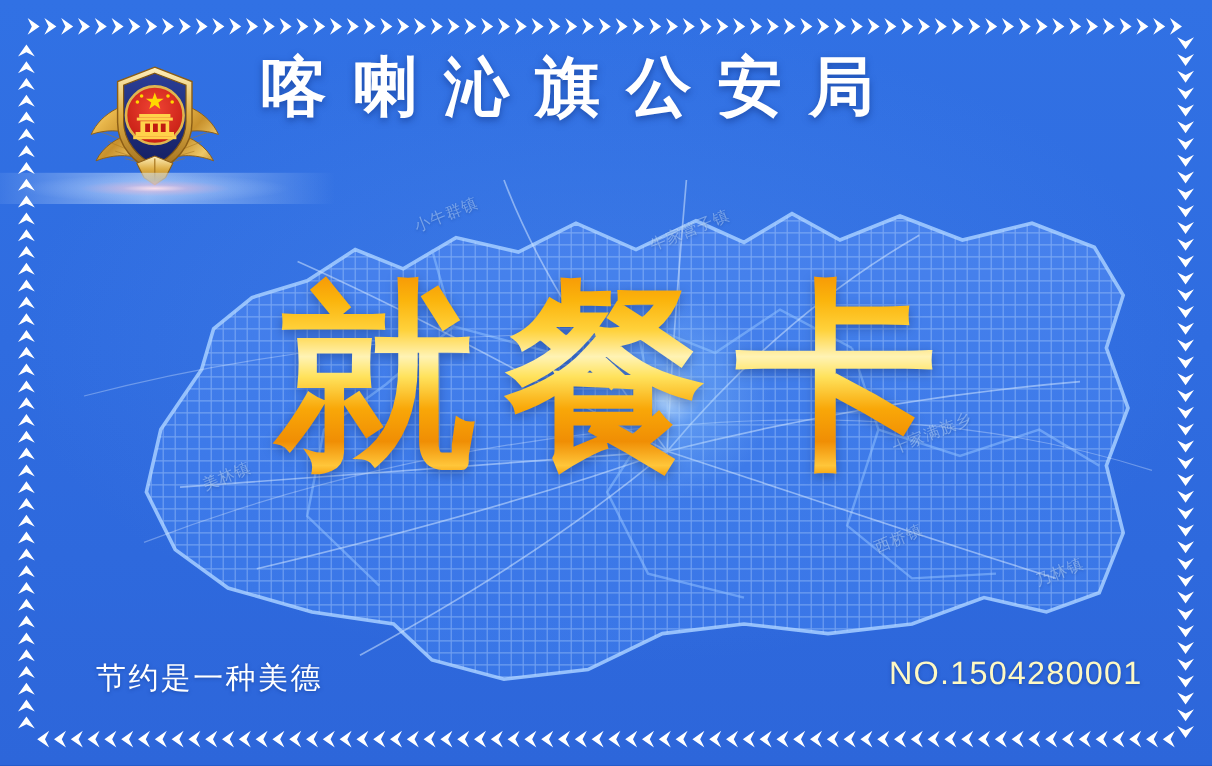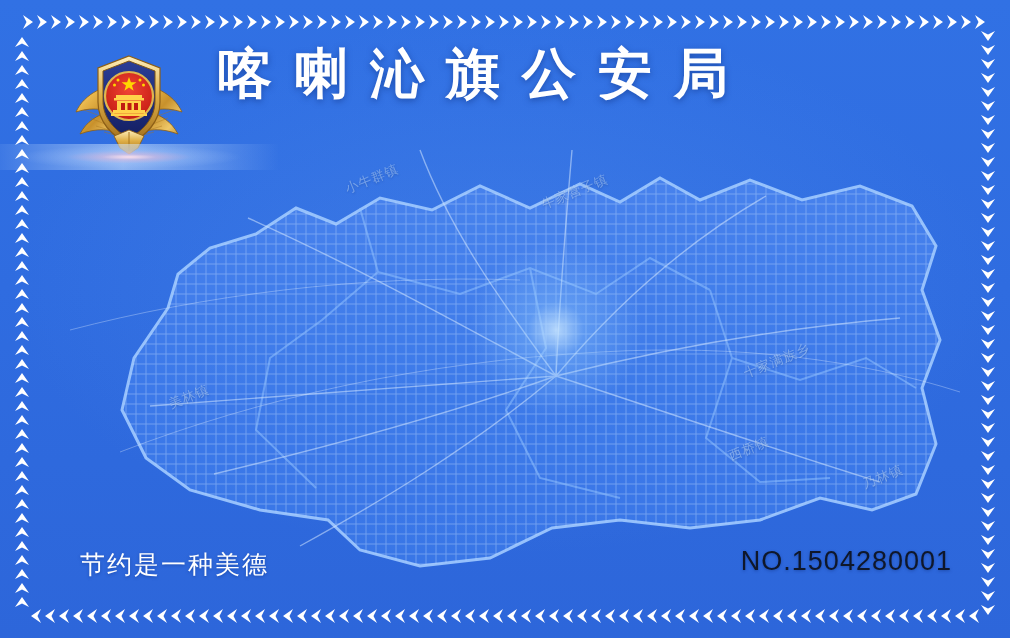--- a/index.html
+++ b/index.html
@@ -155,21 +155,21 @@
     color: #ffffff;
     font-size: 25px;
     letter-spacing: 2px;
     text-shadow: 0 1px 3px rgba(15,50,130,0.5);
     white-space: nowrap;
   }
   .footer-right {
     position: absolute;
     right: 58px;
     top: 546px;
-    color: #0f172a;
+    color: #fef9c3;
     font-size: 27px;
     letter-spacing: 1px;
     text-shadow: 0 1px 3px rgba(15,50,130,0.5);
     white-space: nowrap;
   }
 </style>
 </head>
 <body>
 
 <div id="card">
@@ -337,20 +337,21 @@
 
         <path d="M44,90 L59,84 L74,90 L68,102 L59,108 L50,102 Z" fill="url(#gold2)" stroke="#8C5E16" stroke-width="0.9"></path>
         <path d="M59,86 L59,106" stroke="#A8761F" stroke-width="1"></path>
       </svg>
       <div class="flare"></div>
     </div>
 
     <div class="org-title">喀喇沁旗公安局</div>
   </div>
 
+  <div class="gold-title">就餐卡</div>
 
   <div class="footer-left">节约是一种美德</div>
 
   <div class="footer-right">NO.1504280001</div>
 
   <div class="frame">
     <svg viewBox="0 0 1010 638" preserveAspectRatio="none">
       <defs>
 
         <g id="chv">

